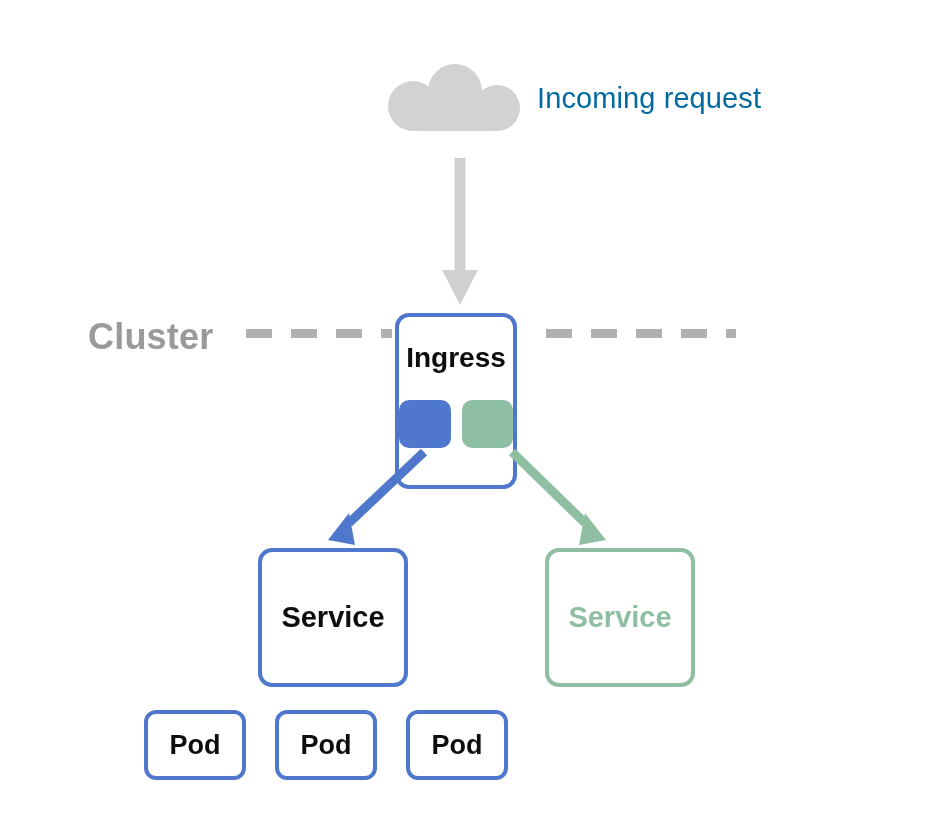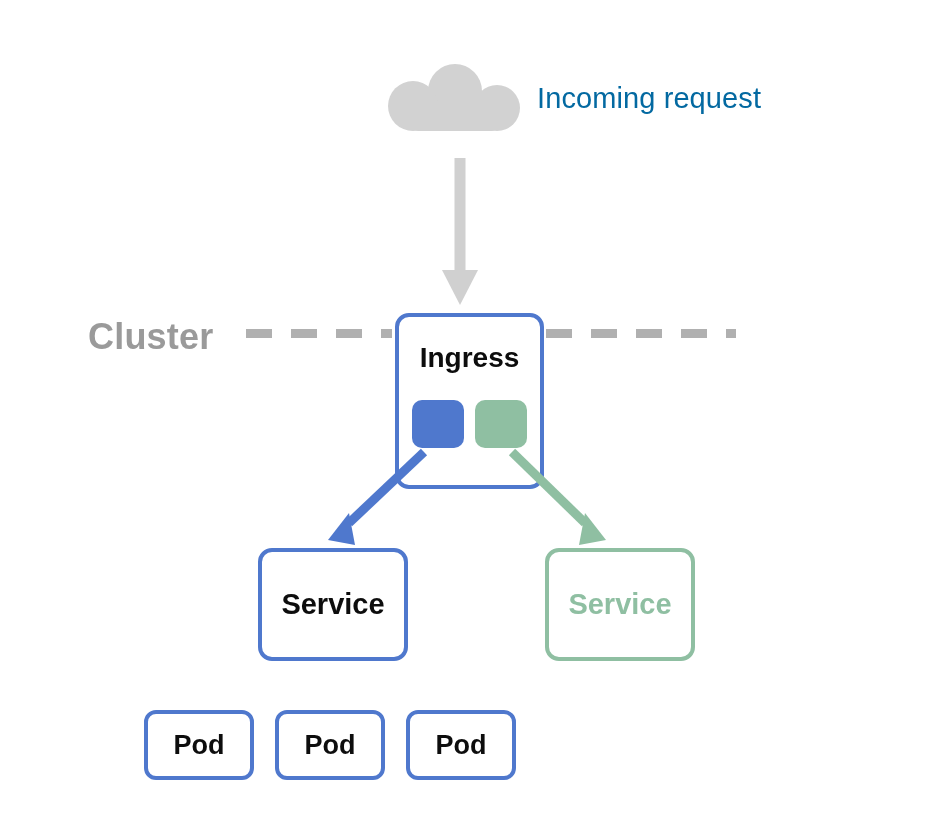--- a/index.html
+++ b/index.html
@@ -90,21 +90,21 @@
   .node-box .node-label {
     font-weight: 700;
     line-height: 1;
     white-space: nowrap;
   }
 
   
   .ingress-box {
     left: 395px;
     top: 313px;
-    width: 149px;
+    width: 122px;
     height: 176px;
     border: 4px solid #4f78cd;
     border-radius: 14px;
     display: block;
     z-index: 3;
   }
   .ingress-box .node-label {
     position: absolute;
     left: 0;
     right: 0;
@@ -124,21 +124,21 @@
   }
   .swatch {
     width: 52px;
     height: 48px;
     border-radius: 10px;
   }
 
   
   .service-box {
     width: 150px;
-    height: 113px;
+    height: 139px;
     border-radius: 14px;
     border-width: 4px;
     border-style: solid;
   }
   .service-box .node-label { font-size: 29px; }
   .service-blue {
     left: 258px;
     top: 548px;
     border-color: #4f78cd;
   }
@@ -146,21 +146,21 @@
   .service-green {
     left: 545px;
     top: 548px;
     border-color: #8fbfa2;
   }
   .service-green .node-label { color: #8fbfa2; }
 
   
   .pod-box {
     top: 710px;
-    width: 110px;
+    width: 102px;
     height: 70px;
     border: 4px solid #4f78cd;
     border-radius: 12px;
   }
   .pod-box .node-label {
     font-size: 27px;
     color: #0d0d0d;
   }
   .pod-1 { left: 144px; }
   .pod-2 { left: 275px; }

